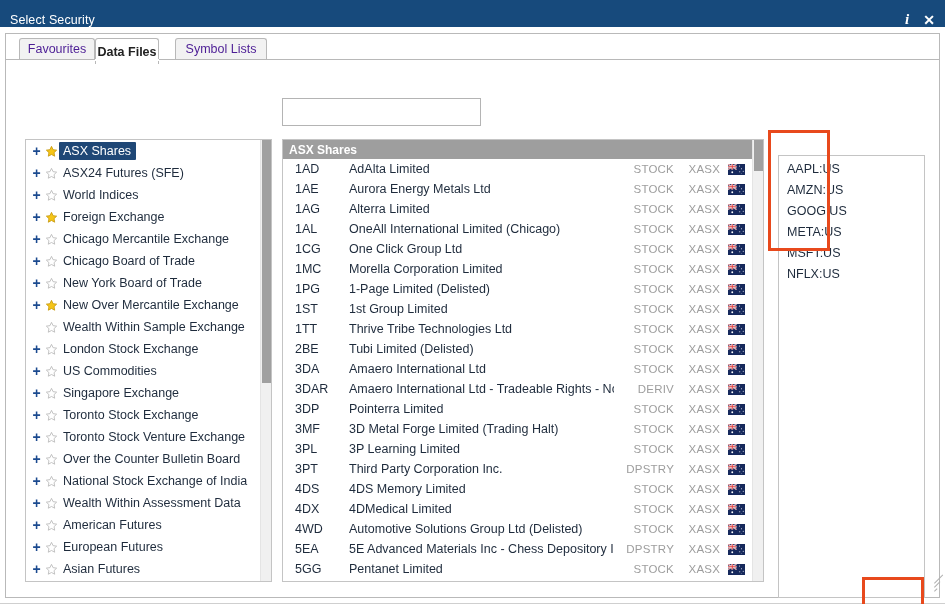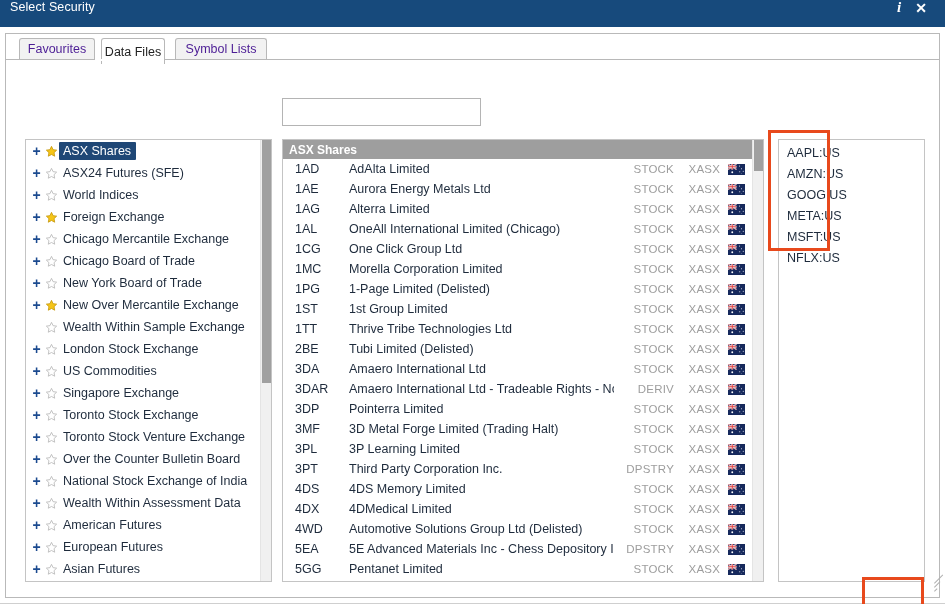--- a/index.html
+++ b/index.html
@@ -14,22 +14,22 @@
     position: absolute; left: 0; top: 0;
     width: 945px; height: 604px;
     background: #ffffff;
     display: flex; flex-direction: column;
   }
   
   .titlebar {
     height: 27px; flex: 0 0 27px;
     background: #1b4a7a;
     background: #174a7c;
-    display: flex; align-items: flex-start;
-    padding: 0 12px 0 10px;
+    display: flex; align-items: flex-end;
+    padding: 0 4px 0 10px;
     color: #ffffff;
     gap: 26px;
   }
   .titlebar-text {
     font-size: 12.5px; color: #ffffff;
     letter-spacing: .1px; flex: 1 1 auto;
   }
   .titlebar-btns { display: flex; align-items: center; gap: 14px; padding-right: 6px; }
   .tb-icon {
     color: #ffffff; font-size: 14px; line-height: 1;
@@ -62,24 +62,23 @@
     background: #f2f2f2;
     color: #4c1d95;
     font-size: 12.5px;
     display: flex; align-items: center; justify-content: center;
     border-radius: 3px 3px 0 0;
   }
   .tab.active {
     top: 4px; height: 26px;
     background: #ffffff;
     color: #222222;
-    font-weight: normal;
+    font-weight: bold;
     border-color: #b8b8b8;
     z-index: 3;
-    margin-left: 6px;
   }
   .tab-favourites { left: 13px; width: 76px; }
   .tab-datafiles  { left: 89px; width: 64px; }
   .tab-symbollists{ left: 153px; width: 92px; margin-left: 16px; }
   .tab-panel {
     position: absolute; left: 0; top: 25px; right: 0; bottom: 0;
     background: #ffffff;
     border-top: 1px solid #b8b8b8;
   }
   .tab-panel-mask {
@@ -178,21 +177,21 @@
   }
   .c-exch {
     width: 46px; flex: 0 0 46px; text-align: right;
     color: #9d9d9d; font-size: 11.5px; letter-spacing: .2px;
   }
   .c-flag { width: 32px; flex: 0 0 32px; display: flex; justify-content: center; }
   .flag { width: 17px; height: 11px; display: block; }
 
   
   .symbols-panel {
-    position: absolute; left: 772px; top: 79px;
+    position: absolute; left: 772px; top: 95px;
     width: 147px; height: 443px;
     border: 1px solid #c4c4c4;
     background: #ffffff;
     overflow: hidden;
     padding-top: 2px;
   }
   .symbol-item {
     height: 21px; display: flex; align-items: center;
     padding-left: 8px; font-size: 12.5px; color: #1e2b3c;
   }

